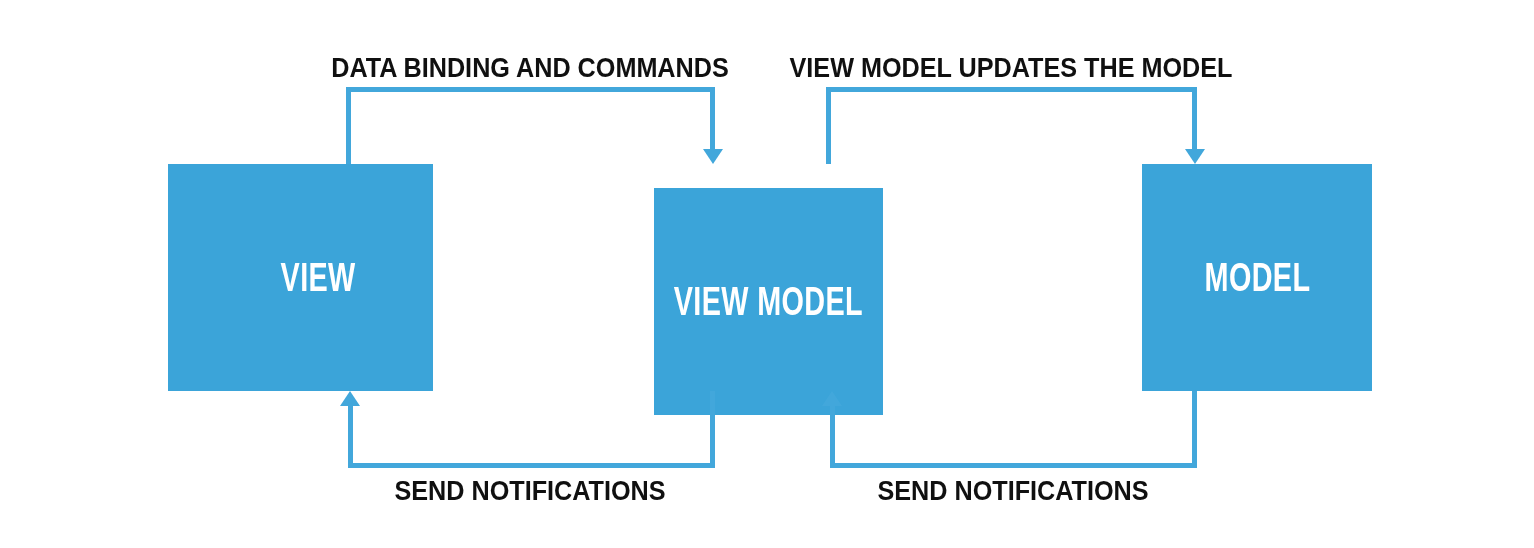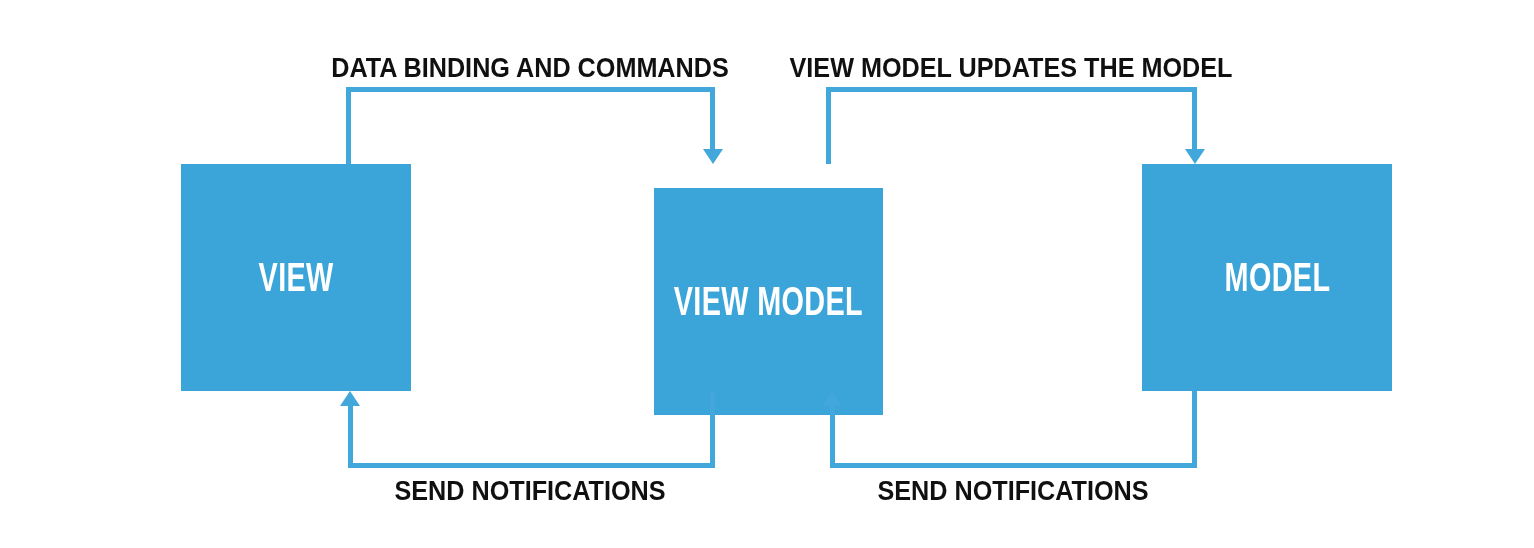--- a/index.html
+++ b/index.html
@@ -15,23 +15,23 @@
   .box {
     position: absolute;
     top: 164px;
     height: 227px;
     width: 230px;
     background: var(--box-fill, #3ba4d9);
     display: flex;
     align-items: center;
     justify-content: center;
   }
-  .box-view      { left: 181px; }
+  .box-view      { left: 168px; padding-left: 35px; }
   .box-viewmodel { left: 654px; width: 229px; margin-top: 24px; }
-  .box-model     { left: 1142px; padding-left: 20px; }
+  .box-model     { left: 1142px; }
   .box-label {
     color: var(--box-text, #ffffff);
     font-weight: bold;
     font-size: 40px;
     letter-spacing: 0.5px;
     white-space: nowrap;
     transform: scaleX(0.72);
     transform-origin: center;
   }
   

